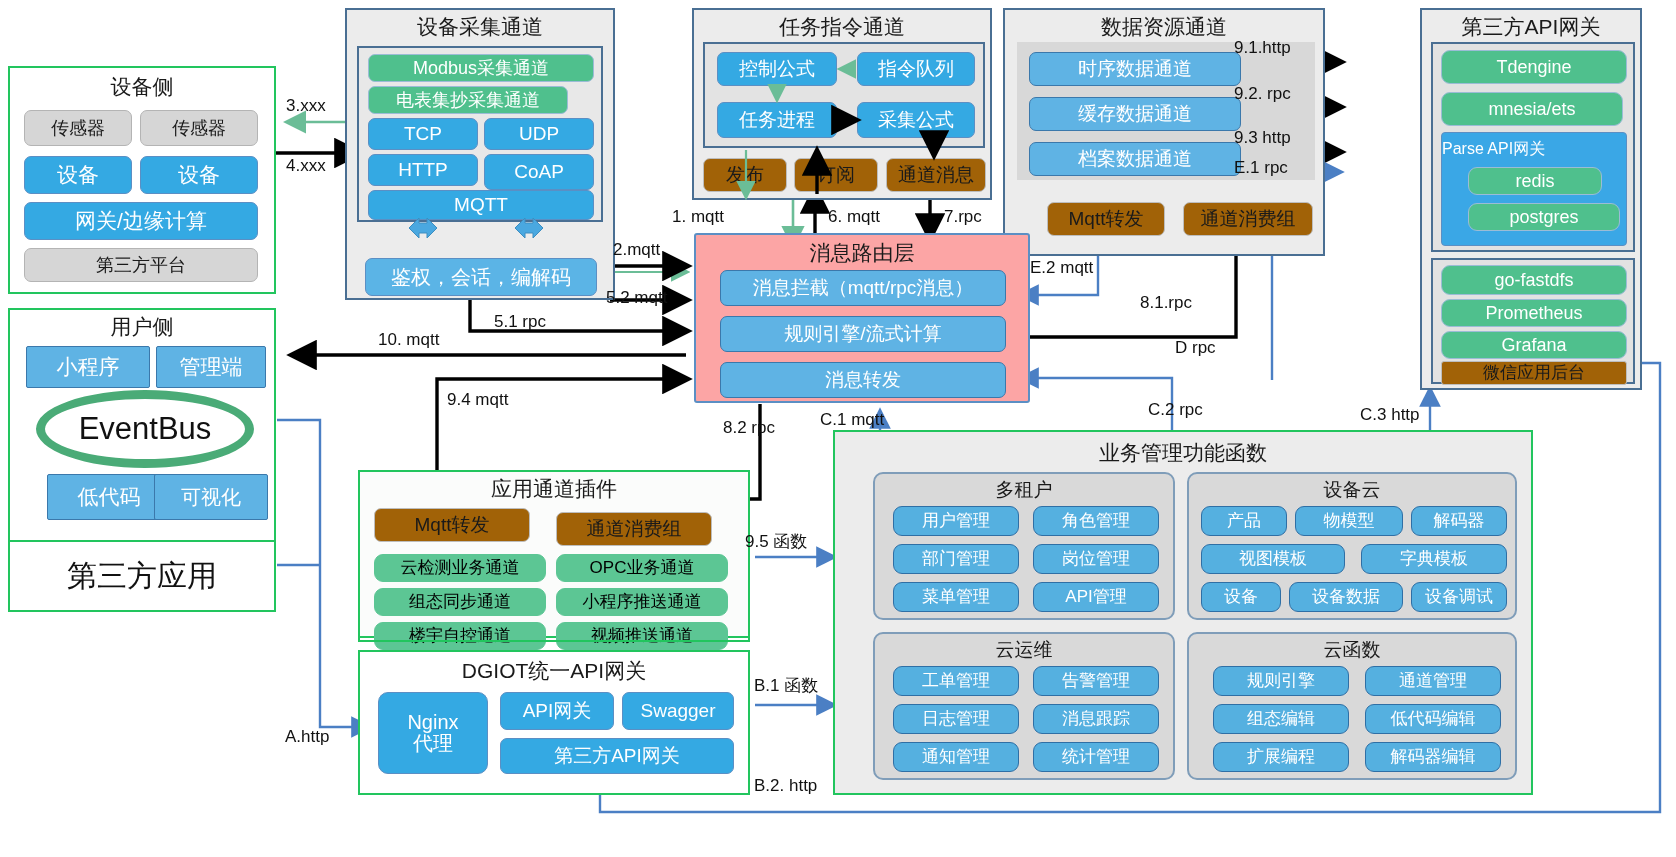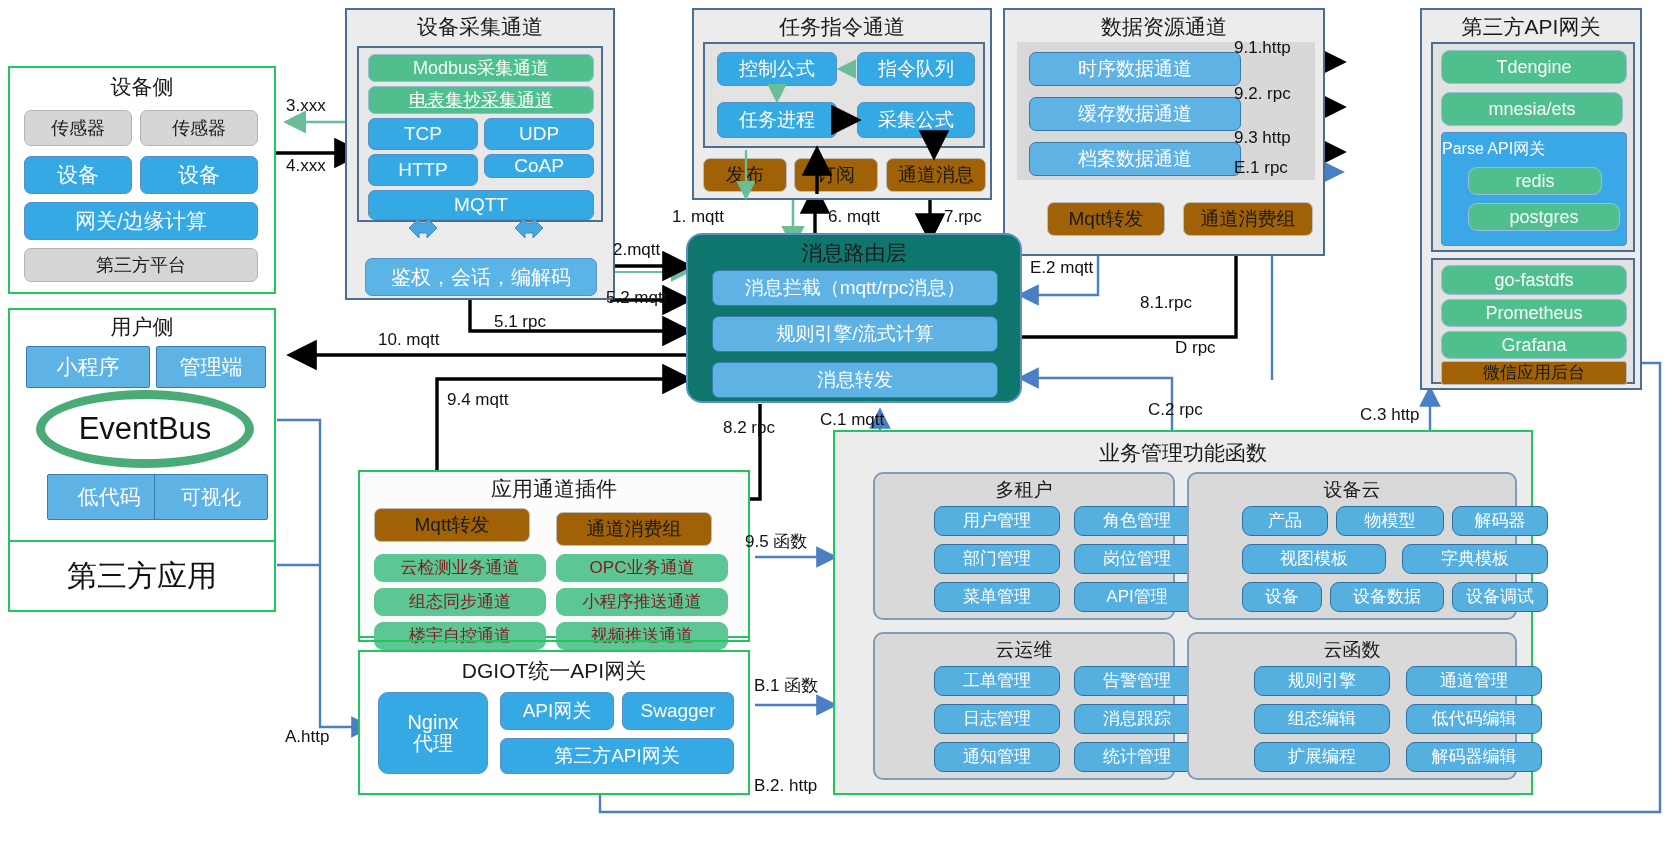--- a/index.html
+++ b/index.html
@@ -12,30 +12,30 @@
   .grp-gray{border:2px solid #4a6f93;background:#ececec;}
   .grp-title{position:absolute;left:0;right:0;text-align:center;font-size:21px;color:#1a1a1a;
              line-height:1;white-space:nowrap;}
   .inner-gray{background:#d9d9d9;border:2px solid #4a6f93;}
   .inner-gray-nb{background:#d9d9d9;border:2px solid #7f9db9;border-radius:10px;padding-left:42px;}
   
   .chip{display:flex;align-items:center;justify-content:center;text-align:center;
         line-height:1.05;white-space:nowrap;}
   .blue{background:#34a9e3;color:#fff;border:1px solid #5b8fc4;border-radius:7px;font-size:19px;}
   .blue2{background:#5fb3e4;color:#fff;border:1px solid #3b78ab;border-radius:7px;font-size:18px;}
-  .bluefn{background:#55b0e0;color:#fff;border:1px solid #2f6fa5;border-radius:9px;font-size:17px;margin-left:41px;}
+  .bluefn{background:#55b0e0;color:#fff;border:1px solid #2f6fa5;border-radius:9px;font-size:17px;}
   .green{background:#4fc08d;color:#fff;border:1px solid #9bbcd6;border-radius:7px;font-size:18px;}
-  .green2{background:#5cc694;color:#7f1d1d;border:1px solid #5cc694;border-radius:9px;font-size:17px;}
+  .green2{background:#5cc694;color:#000000;border:1px solid #5cc694;border-radius:9px;font-size:17px;}
   .gray{background:#d6d6d6;color:#1a1a1a;border:1px solid #b4b4b4;border-radius:7px;font-size:18px;}
   .gray-sm{background:#a16207;color:#1a1a1a;border:1px solid #bdbdbd;border-radius:7px;font-size:17px;}
   
   .lbl{position:absolute;font-size:17px;color:#111;white-space:nowrap;}
   svg.edges{position:absolute;left:0;top:0;width:1676px;height:857px;overflow:visible;}
   
-  .mrl{border:2px solid #5b8fc4;border-radius:16px;background:#0f766e;}
+  .mrl{border:2px solid #5b8fc4;border-radius:3px;background:#fca5a5;margin-left:8px;}
   
   .ebus{border:9px solid #4aab77;border-radius:50%;background:#fff;display:flex;
         align-items:center;justify-content:center;font-size:31px;color:#111;}
   .title-lg{font-size:30px;text-align:center;color:#111;}
 </style>
 </head>
 <body>
 
 <div id="stage">
 
@@ -130,25 +130,25 @@
   </div>
 
   <div class="abs grp" style="left:8px;top:540px;width:268px;height:72px;display:flex;align-items:center;justify-content:center;">
     <div class="title-lg">第三方应用</div>
   </div>
 
   <div class="abs grp-gray" style="left:345px;top:8px;width:270px;height:292px;">
     <div class="grp-title" style="top:6px;">设备采集通道</div>
     <div class="abs inner-gray" style="left:10px;top:36px;width:246px;height:176px;background:#e8e8e8;">
       <div class="chip green abs" style="left:9px;top:6px;width:226px;height:28px;">Modbus采集通道</div>
-      <div class="chip green abs" style="left:9px;top:38px;width:226px;height:28px;text-decoration:underline;">电表集抄采集通道</div>
+      <div class="chip green abs" style="left:9px;top:38px;width:200px;height:28px;">电表集抄采集通道</div>
       <div class="chip blue abs" style="left:9px;top:70px;width:110px;height:32px;">TCP</div>
       <div class="chip blue abs" style="left:125px;top:70px;width:110px;height:32px;">UDP</div>
       <div class="chip blue abs" style="left:9px;top:106px;width:110px;height:32px;">HTTP</div>
-      <div class="chip blue abs" style="left:125px;top:106px;width:110px;height:24px;text-align:center;">CoAP</div>
+      <div class="chip blue abs" style="left:125px;top:106px;width:110px;height:36px;text-align:center;">CoAP</div>
       <div class="chip blue abs" style="left:9px;top:142px;width:226px;height:30px;">MQTT</div>
     </div>
 
     <svg class="abs" style="left:0;top:0;width:270px;height:292px;overflow:visible;">
       <g fill="#4aa8e0" stroke="#3c8dc0" stroke-width="1">
         <path d="M62,218 l10,-10 l0,5 l8,0 l0,-5 l10,10 l-10,10 l0,-5 l-8,0 l0,5 z"></path>
         <path d="M168,218 l10,-10 l0,5 l8,0 l0,-5 l10,10 l-10,10 l0,-5 l-8,0 l0,5 z"></path>
       </g>
     </svg>
     <div class="chip blue abs" style="left:18px;top:248px;width:232px;height:38px;font-size:20px;background:#5bb4e6;">鉴权，会话，编解码</div>

